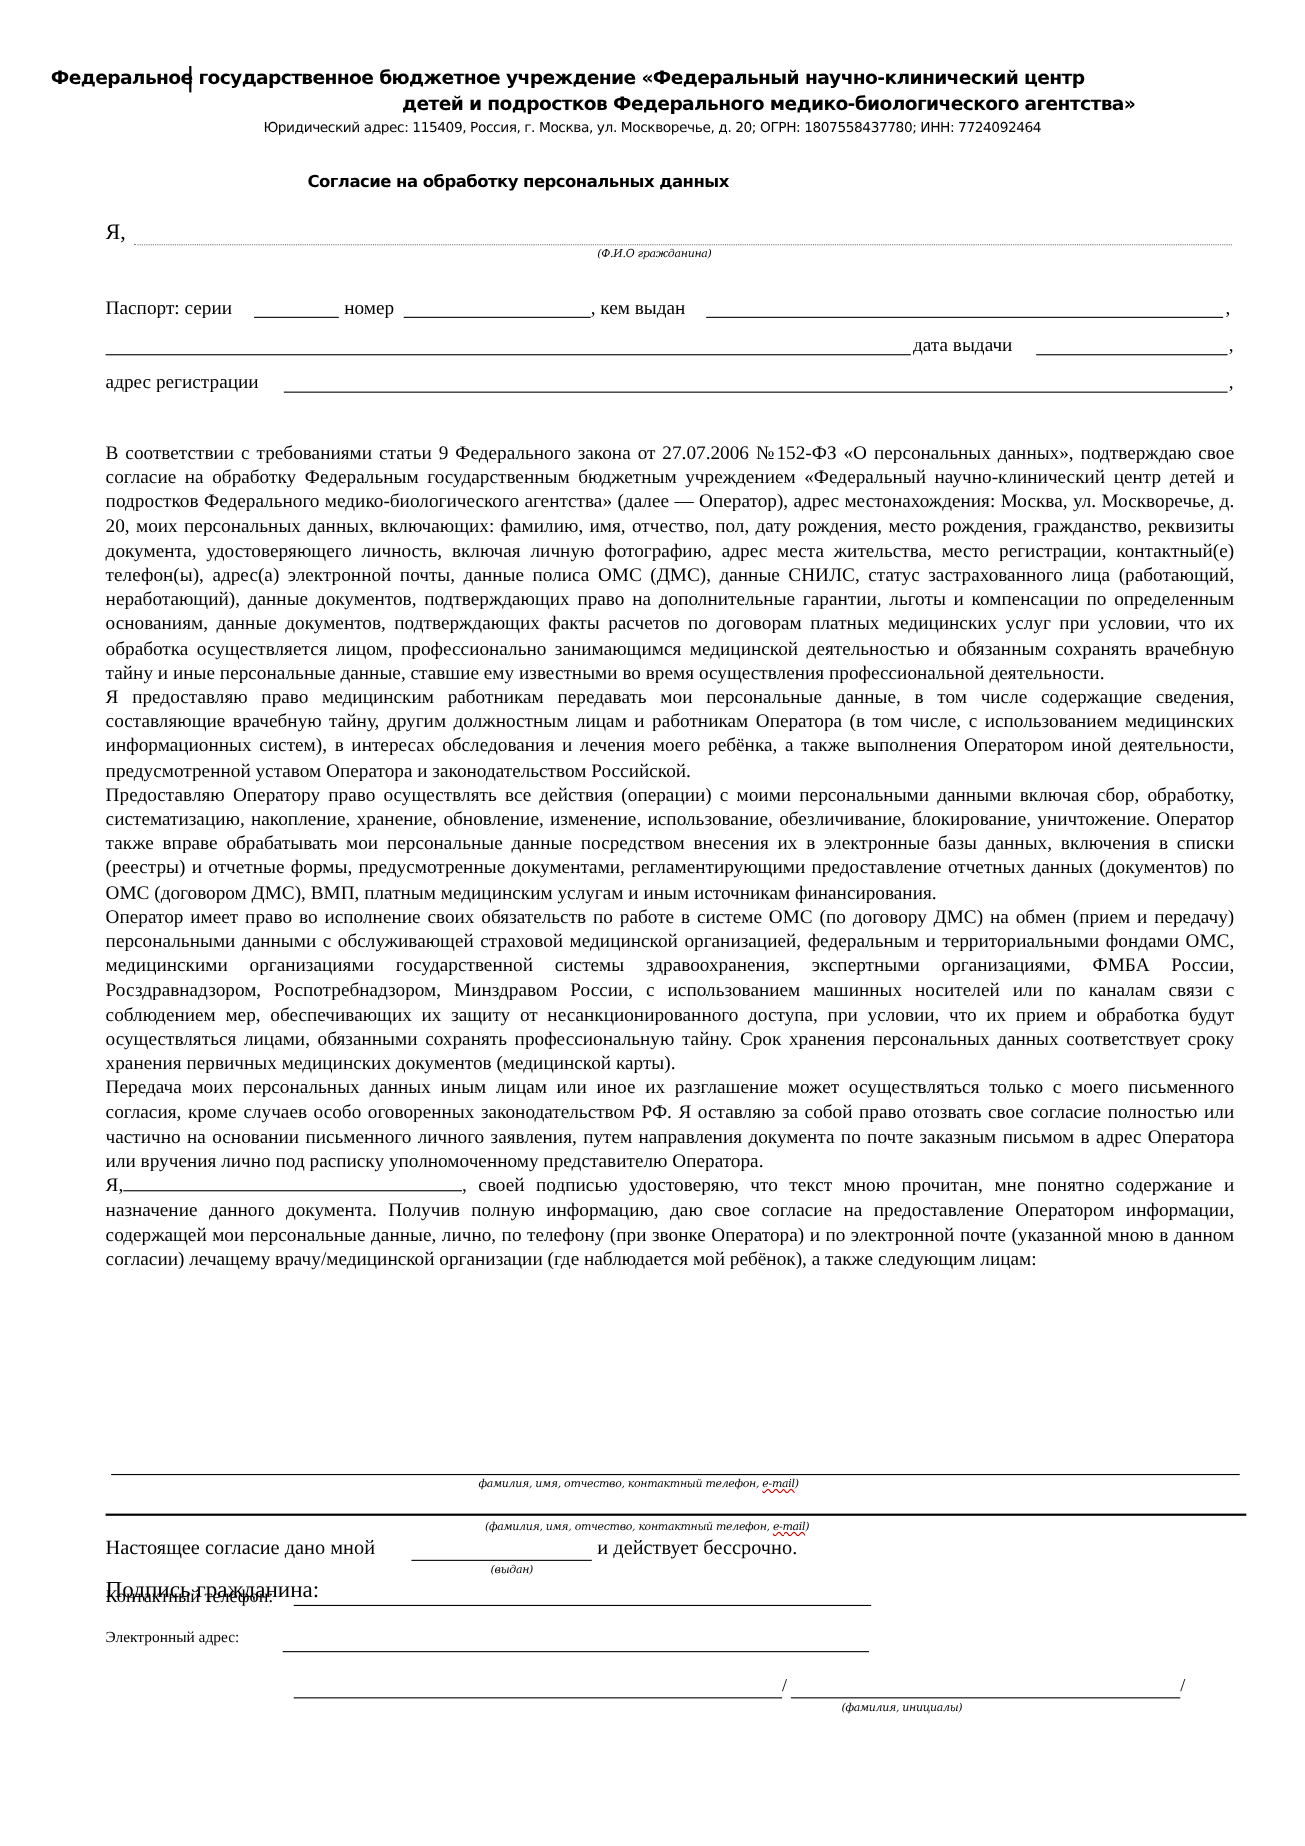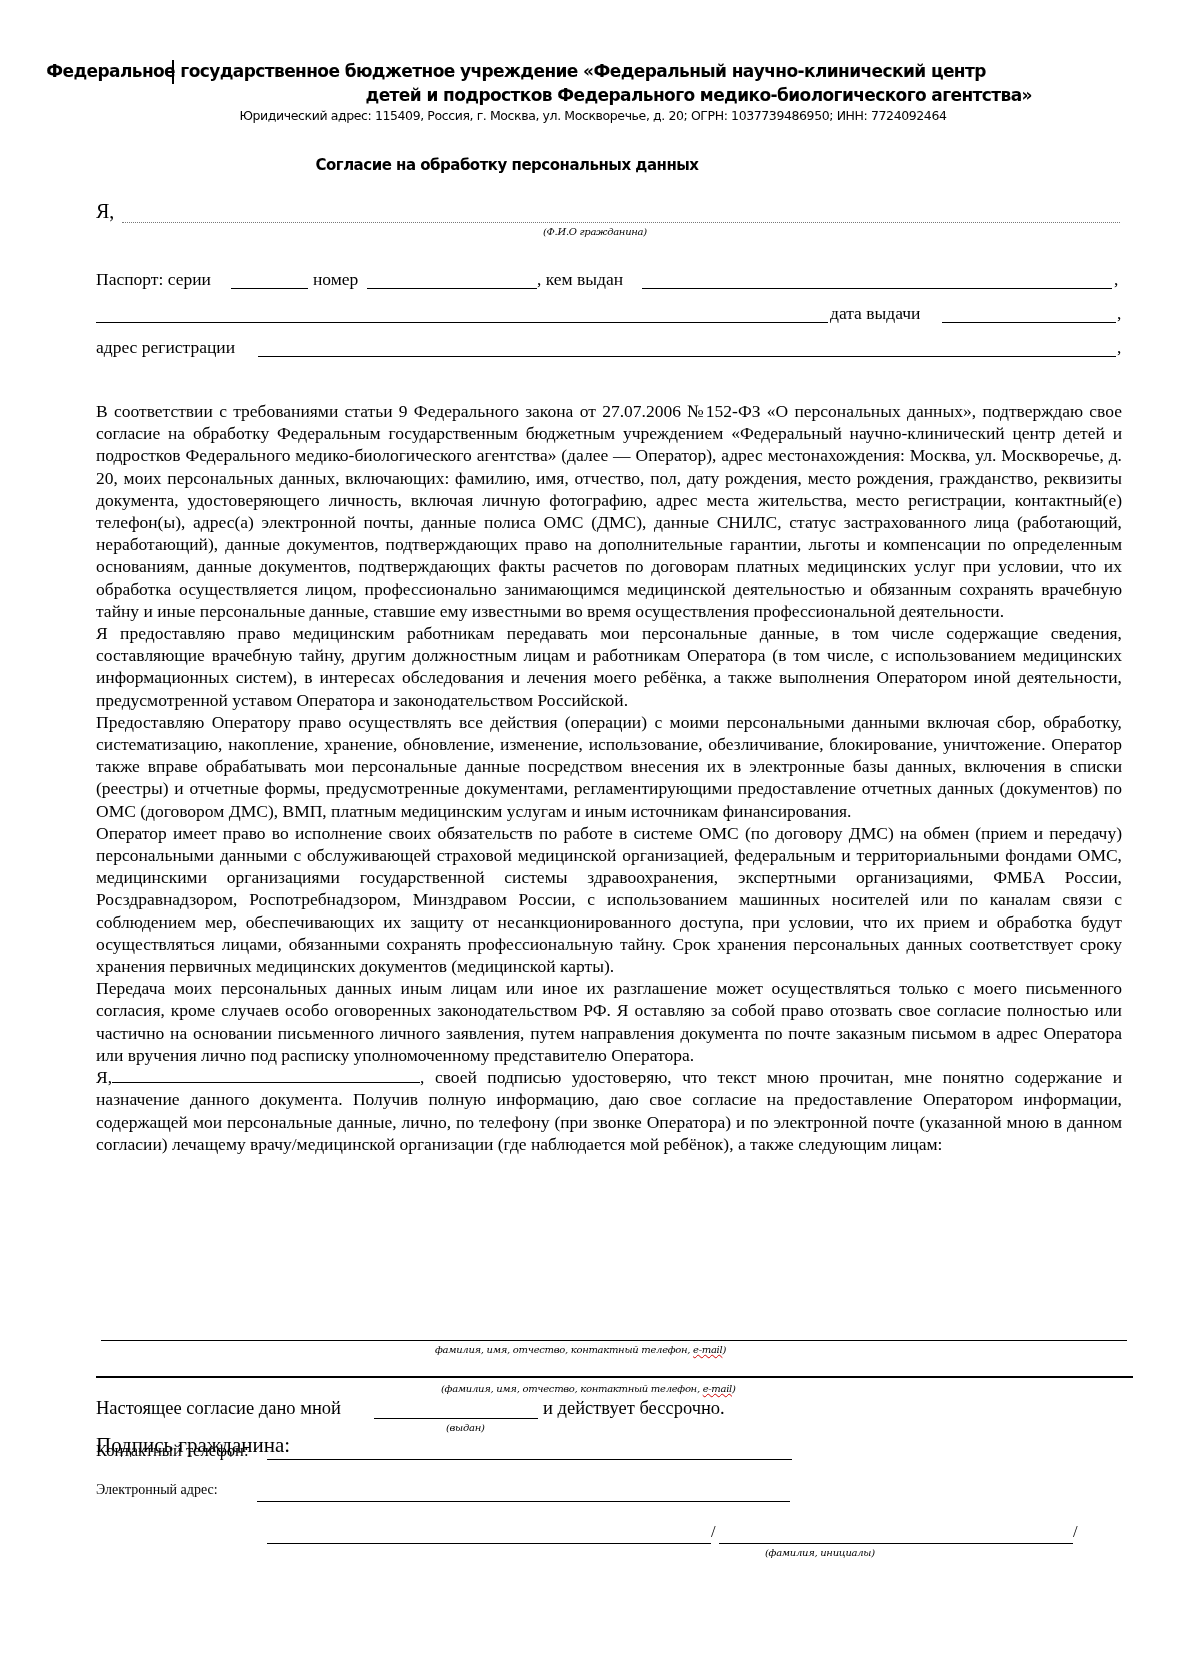--- a/index.html
+++ b/index.html
@@ -1,36 +1,36 @@
 <!DOCTYPE html>
 <html><head>
 <meta charset="utf-8">
 <style>
   html, body { margin:0; padding:0; background:#ffffff; }
   body { width:1186px; height:1678px; position:relative; overflow:hidden; color:#000; }
   .abs { position:absolute; white-space:nowrap; }
   .hdr { font-family:"DejaVu Sans", sans-serif; font-weight:bold; font-size:17px; letter-spacing:-0.6px; left:0; width:1032px; text-align:center; }
   .addr { font-family:"DejaVu Sans", sans-serif; font-size:12.5px; letter-spacing:-0.4px; left:0; width:1186px; text-align:center; }
-  .title { font-family:"DejaVu Sans", sans-serif; font-weight:bold; font-size:15px; letter-spacing:-0.5px; left:0; width:942px; text-align:center;padding-left:36px; }
+  .title { font-family:"DejaVu Sans", sans-serif; font-weight:bold; font-size:15px; letter-spacing:-0.5px; left:0; width:942px; text-align:center; }
   .serif { font-family:"Liberation Serif", serif; font-size:17.5px; }
   .caption { font-family:"DejaVu Serif", serif; font-style:italic; font-size:10px; letter-spacing:-0.3px; }
   .uline { position:absolute; border-bottom:1px solid #000; }
   .dotted { position:absolute; border-bottom:1px dotted #777; }
   .cursor { position:absolute; left:172px; top:60px; width:2px; height:24px; background:#000; }
   .body-text { position:absolute; left:96px; width:1026px; top:400px; font-family:"Liberation Serif", serif; font-size:17.5px; line-height:22.2px; text-align:justify; }
   .body-text p { margin:0; }
   .squiggle { text-decoration: underline wavy #d00000; text-decoration-thickness:1px; }
 </style>
 </head>
 <body>
 
 <div class="cursor"></div>
 <div class="abs hdr" style="top:61px;">Федеральное государственное бюджетное учреждение «Федеральный научно-клинический центр</div>
 <div class="abs hdr" style="top:85px;text-align:right;">детей и подростков Федерального медико-биологического агентства»</div>
-<div class="abs addr" style="top:108px;">Юридический адрес: 115409, Россия, г. Москва, ул. Москворечье, д. 20; ОГРН: 1037739486950; ИНН: 7724092464</div>
+<div class="abs addr" style="top:108px;">Юридический адрес: 115409, Россия, г. Москва, ул. Москворечье, д. 20; ОГРН: 1807558437780; ИНН: 7724092464</div>
 
 <div class="abs title" style="top:156px;">Согласие на обработку персональных данных</div>
 
 <div class="abs serif" style="left:96px; top:200px; font-size:20px;">Я,</div>
 <div class="dotted" style="left:122px; top:222px; width:998px;"></div>
 <div class="abs caption" style="left:543px; top:226px;">(Ф.И.О гражданина)</div>
 
 <div class="abs serif" style="left:96px; top:269px;">Паспорт: серии</div>
 <div class="uline" style="left:231px; top:288px; width:77px;"></div>
 <div class="abs serif" style="left:313px; top:269px;">номер</div>

